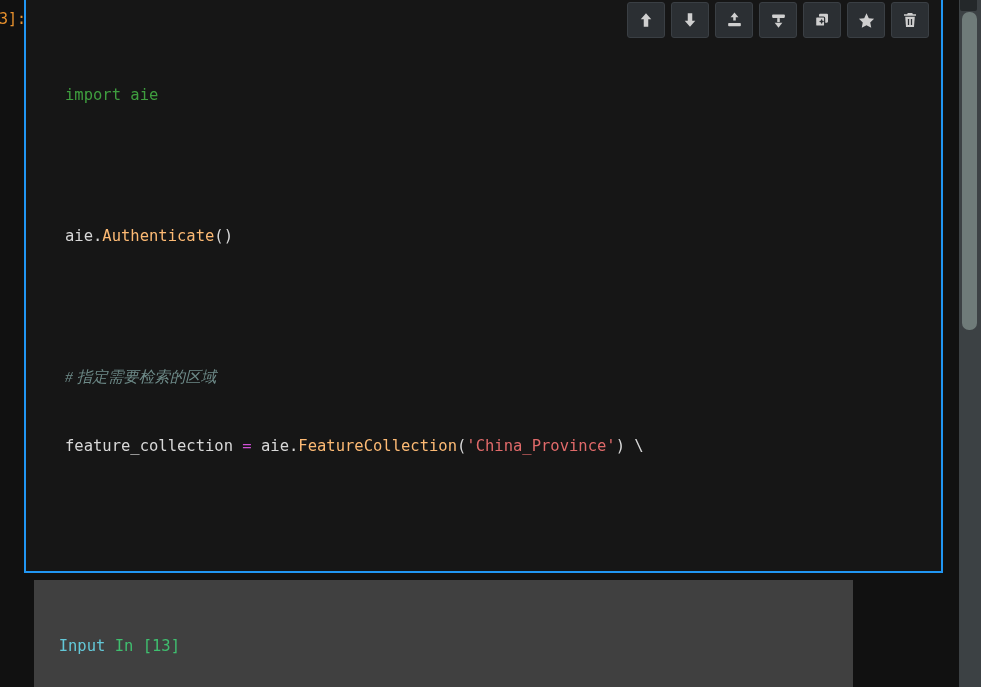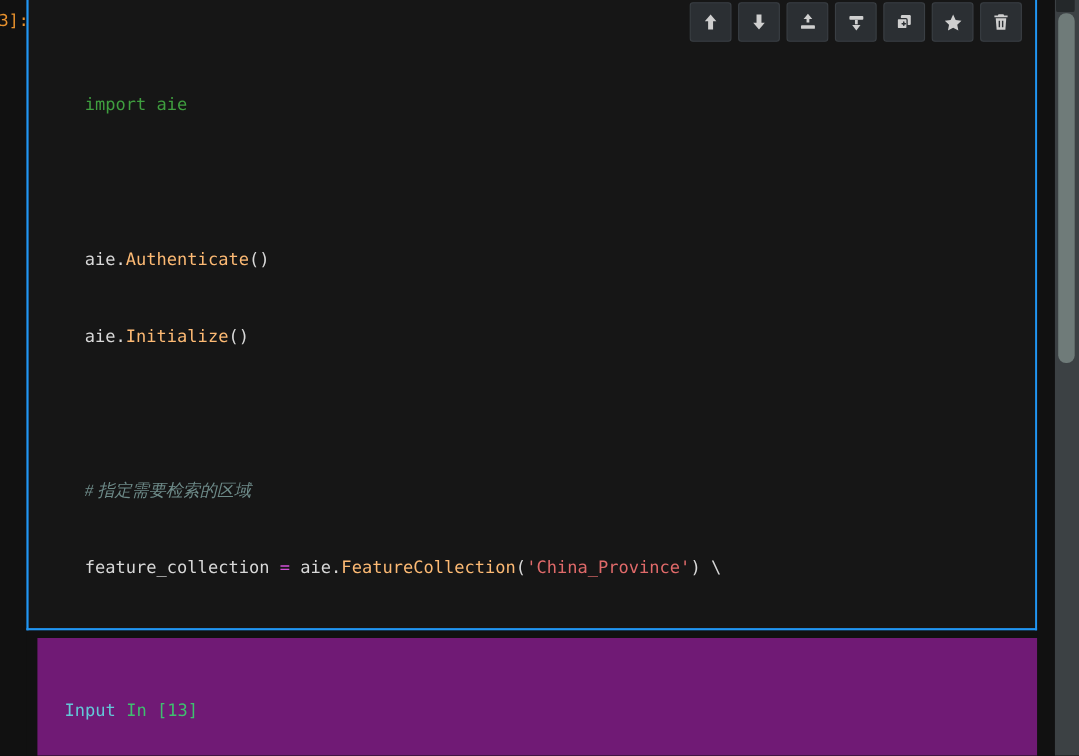--- a/index.html
+++ b/index.html
@@ -59,21 +59,21 @@
     align-items: center;
     justify-content: center;
     cursor: pointer;
   }
   .tb-btn svg { display: block; }
 
   
   .code-scroll {
     position: absolute;
     inset: 0;
-    padding: 14px 0 0 12px;
+    padding: 14px 0 0 0;
     overflow: hidden;
   }
   .code-lines {
     font-family: "DejaVu Sans Mono", "Liberation Mono", monospace;
     font-size: 15.5px;
     line-height: 23.4px;
     white-space: pre;
     color: #d8d8d8;
     padding-left: 39px;
     letter-spacing: 0px;
@@ -87,23 +87,23 @@
   .t-str     { color: #e06a6a; text-align: right; }      
   .t-op      { color: #cf4fd4; }      
   .t-comment { color: #6d8a88; font-style: italic; font-family: Liberation Serif, serif; }
   .t-punct   { color: #d8d8d8; }
   @keyframes blink { 0%,50% {opacity:1;} 51%,100% {opacity:1;} }
 
   
   .error-out {
     position: absolute;
     left: 34px; top: 580px;
-    width: 909px;
+    width: 819px;
     height: 107px;
-    background: #701a75;
+    background: #404040;
     padding: 8px 0 0 0;
     overflow: hidden;
   }
   .err-lines {
     font-family: "DejaVu Sans Mono", "Liberation Mono", monospace;
     font-size: 15.5px;
     line-height: 23.4px;
     white-space: pre;
     color: #e89a9a;
     padding-left: 6px;
@@ -221,21 +221,20 @@
       </div>
 
     </div>
 
     <div class="code-scroll">
       <div class="code-lines">
 
         <div class="ln"><span class="t-kw">import aie</span></div>
         <div class="ln"></div>
         <div class="ln"><span class="t-plain">aie.</span><span class="t-fn">Authenticate</span><span class="t-punct">()</span></div>
-        <div class="ln"><span class="t-plain">aie.</span><span class="t-fn">Initialize</span><span class="t-punct">()</span></div>
         <div class="ln"></div>
         <div class="ln"><span class="t-comment"># 指定需要检索的区域</span></div>
         <div class="ln"><span class="t-plain">feature_collection </span><span class="t-op">=</span><span class="t-plain"> aie.</span><span class="t-fn">FeatureCollection</span><span class="t-punct">(</span><span class="t-str">'China_Province'</span><span class="t-punct">) \</span></div>
         
         
         
         
         
         
         

